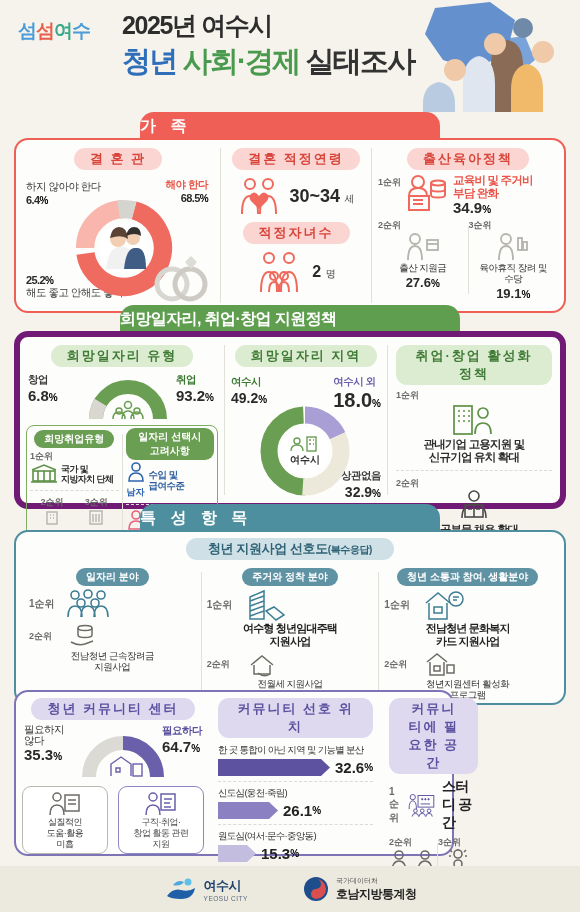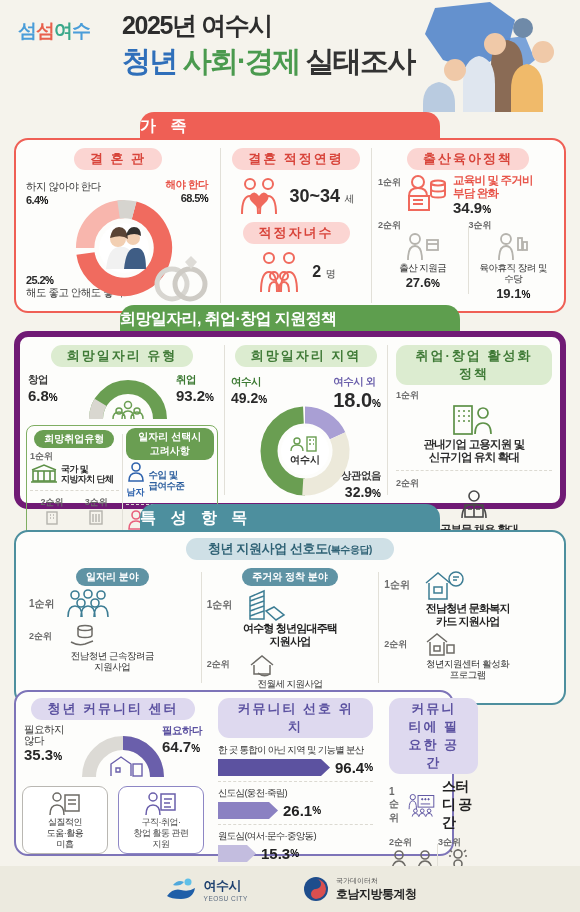--- a/index.html
+++ b/index.html
@@ -550,20 +550,21 @@
                 <path d="M14 22q6 5 12 1"></path>
               </g>
             </svg>
           </div>
           <div class="cap" style="margin-top:1px">전월세 지원사업</div>
         </div>
 
         <div class="vdiv"></div>
 
         <div class="pref-col">
+          <span class="pill pill-sm pill-solid-teal">청년 소통과 참여, 생활분야</span>
           <div style="display:flex;align-items:center;margin-top:3px">
             <span class="rank" style="font-size:10px">1순위</span>
             <svg width="46" height="32" viewBox="0 0 46 32" style="margin-left:10px">
               <g fill="none" stroke="#3d7d94" stroke-width="1.5">
                 <path d="M6 14 L18 4 L30 14"></path>
                   <path d="M9 14v16h18V14"></path>
                 <path d="M14 18h8v6h-8z"></path>
                 <circle cx="36" cy="10" r="7"></circle>
                   <path d="M33 8h6M33 11h4"></path>
               </g>
@@ -650,21 +651,21 @@
 
       <div class="col-loc">
         <div style="text-align:center">
           <span class="pill pill-purple">커뮤니티 선호 위치</span>
         </div>
         <div style="margin-top:6px">
           <div class="bar-row">
             <div class="bar-label">한 곳 통합이 아닌 지역 및 기능별 분산</div>
             <div class="bar-flex">
               <div class="bar" style="width:112px;background:#5c52a0"></div>
-              <span class="bar-v">96.4</span>
+              <span class="bar-v">32.6</span>
                 <span class="pct">%</span>
             </div>
           </div>
           <div class="hdiv-dot"></div>
           <div class="bar-row">
             <div class="bar-label">신도심(웅천·죽림)</div>
             <div class="bar-flex">
               <div class="bar" style="width:60px;background:#8b81c2"></div>
               <span class="bar-v">26.1</span>
                 <span class="pct">%</span>

